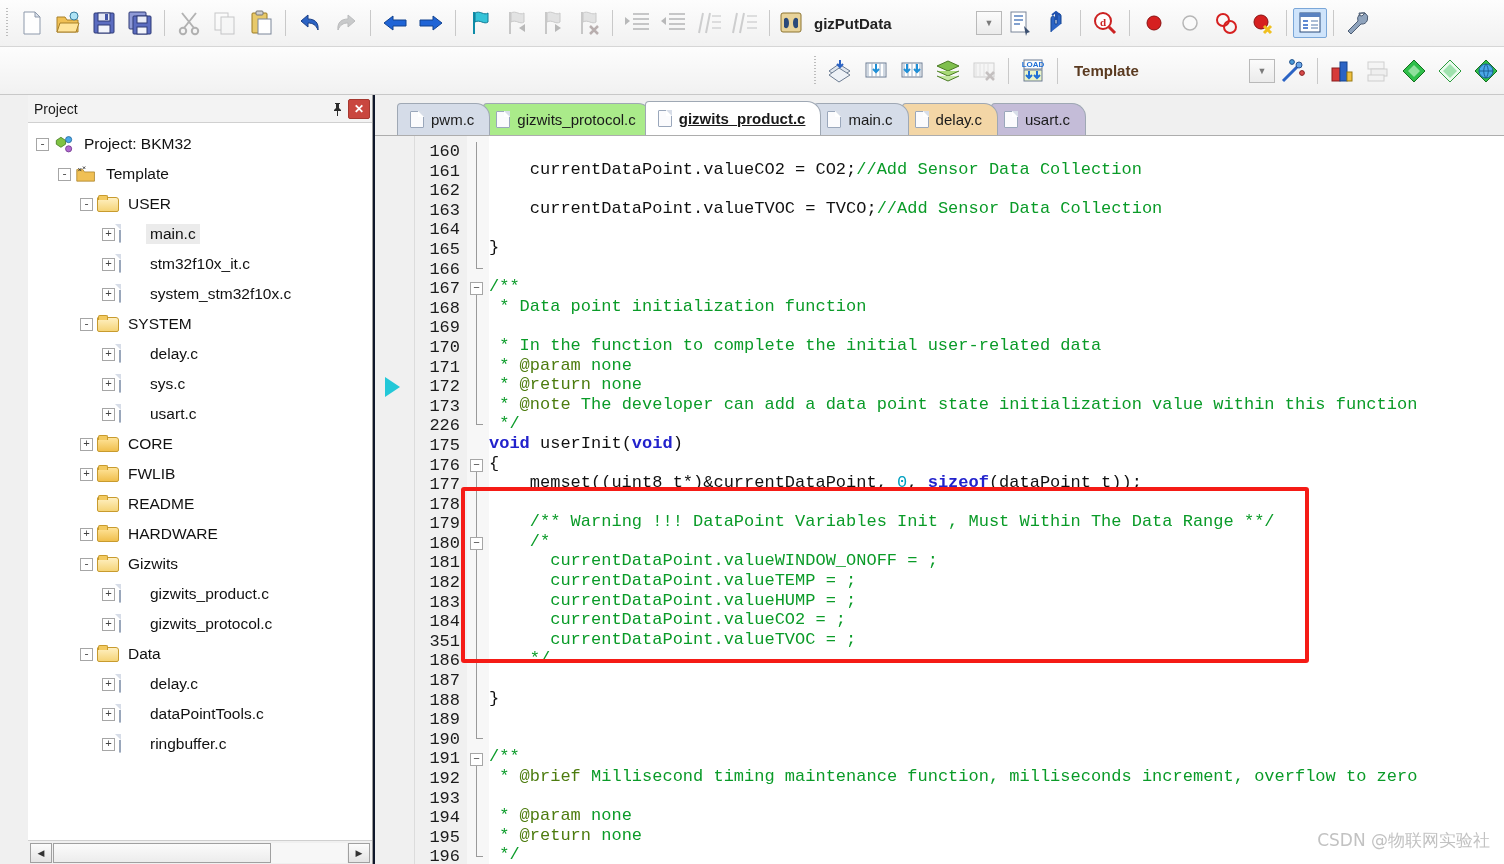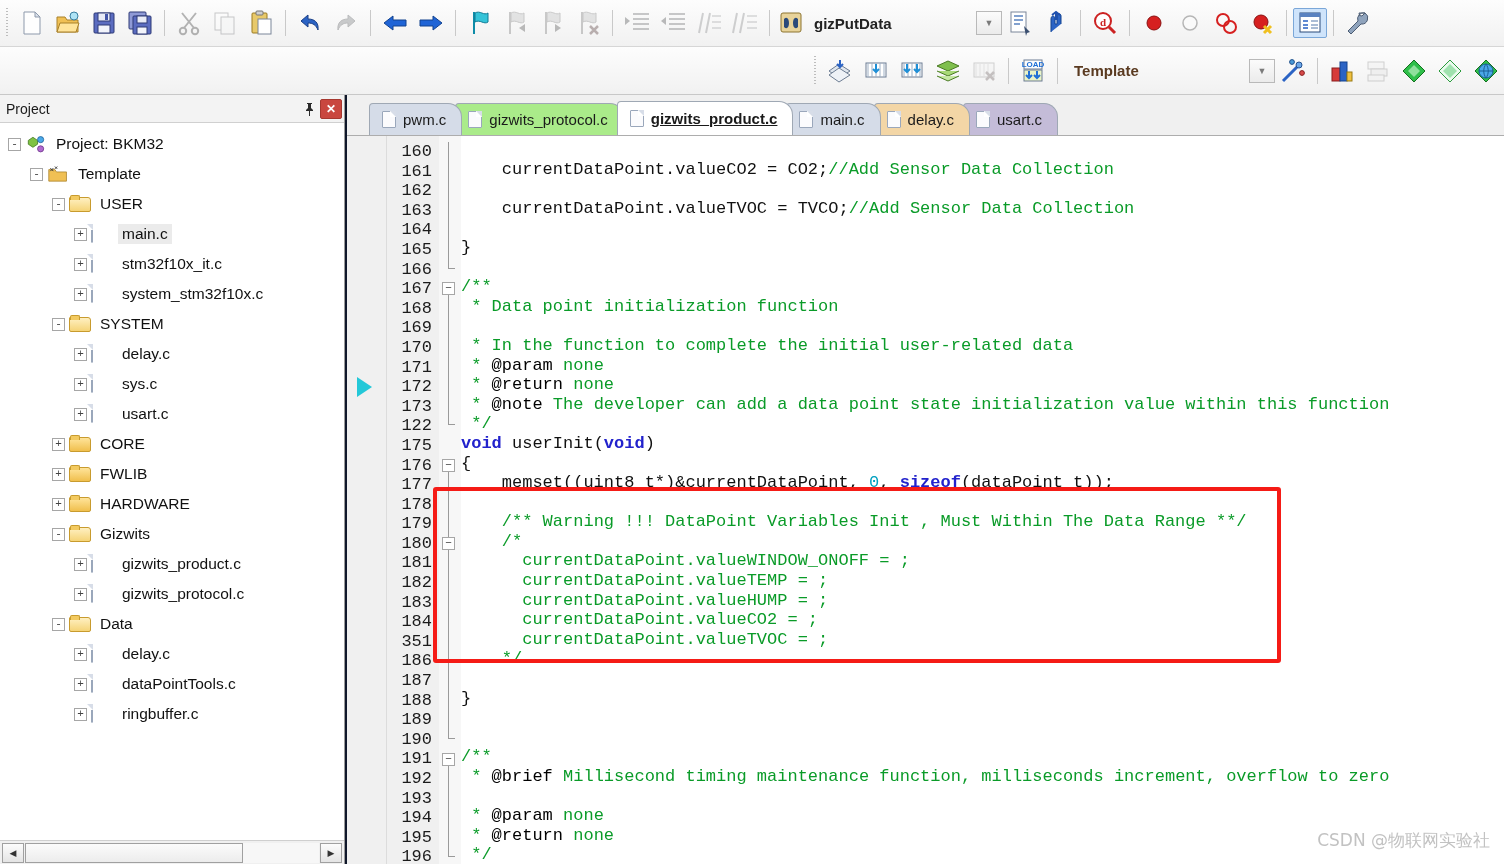--- a/index.html
+++ b/index.html
@@ -29,21 +29,21 @@
   .combo{ display:flex; align-items:center; height:26px; flex:none;font-weight:bold; }
   .combo-label{ font-size:15px; font-weight:bold; color:#5a3a20;
                 padding:0 10px; white-space:nowrap; }
   .combo-arrow{ width:26px; height:24px; border:1px solid #b9b9b9;
                 background:linear-gradient(#fbfbfb,#ebebeb);
                 display:flex; align-items:center; justify-content:center;
                 color:#7a7a7a; font-size:9px; flex:none; }
   .target-name{ font-size:15px; color:#222; padding-left:8px; white-space:nowrap; }
 
   
-  #body{ flex:1; display:flex; min-height:0; }
+  #body{ flex:1; display:flex; min-height:0;margin-left:28px; }
 
   
   #project{ width:345px; flex:none; display:flex; flex-direction:column;
             background:#fff; border-right:1px solid #9a9a9a; }
   .panel-head{ height:28px; display:flex; align-items:center;
                background:#f3f3f3; border-bottom:1px solid #d0d0d0;
                padding:0 2px 0 6px; }
   .panel-title{ flex:1; font-size:14px; color:#1a1a1a; }
   .pin{ width:22px; height:22px; display:flex; align-items:center;
         justify-content:center; color:#333; font-size:13px; }
@@ -107,21 +107,21 @@
   #gutter{ width:52px; flex:none; background:#f0f0f0; text-align:right;
            padding-right:7px; font-family:"Liberation Mono", monospace;
            font-size:17px; line-height:19.6px; color:#1b1b1b; padding-top:6px; }
   #foldcol{ width:22px; flex:none; background:#f7f7f7; position:relative;
             padding-top:6px; }
   #code{ flex:1; position:relative; font-family:"Liberation Mono", monospace;
          font-size:17px; line-height:19.6px; padding-top:4px; white-space:pre;
          color:#111; overflow:hidden; }
   .ln{ height:19.6px; }
   .cmt{ color:#0a9b28; }
-  .tag{ color:#000000; }
+  .tag{ color:#4d7c0f; }
   .kw{ color:#2222cc; font-weight:bold; }
   .num{ color:#00a0c0; }
 
   
   .fbox{ position:absolute; width:13px; height:13px; border:1px solid #a6a6a6;
          background:#fff; display:flex; align-items:center; justify-content:center;
          font-family:"Liberation Mono",monospace; font-size:11px; line-height:1;
          color:#444; left:3px; }
   .fline{ position:absolute; left:9px; width:1px; background:#9a9a9a; }
   .fend{ position:absolute; left:9px; width:7px; height:1px; background:#9a9a9a; }
@@ -586,20 +586,25 @@
           </div>
           <div class="row" style="padding-left: 52px;">
             <span class="exp">+</span>
             <span class="ico"><span class="fold"></span></span>
             <span class="lbl">CORE</span>
           </div>
           <div class="row" style="padding-left: 52px;">
             <span class="exp">+</span>
             <span class="ico"><span class="fold"></span></span>
             <span class="lbl">FWLIB</span>
+          </div>
+          <div class="row" style="padding-left: 52px;">
+            <span class="exp none"></span>
+            <span class="ico"><span class="fold open"></span></span>
+            <span class="lbl">README</span>
           </div>
           <div class="row" style="padding-left: 52px;">
             <span class="exp">+</span>
             <span class="ico"><span class="fold"></span></span>
             <span class="lbl">HARDWARE</span>
           </div>
           <div class="row" style="padding-left: 52px;">
             <span class="exp">-</span>
             <span class="ico"><span class="fold open"></span></span>
             <span class="lbl">Gizwits</span>
@@ -683,21 +688,21 @@
             <div class="ln">164</div>
             <div class="ln">165</div>
             <div class="ln">166</div>
             <div class="ln">167</div>
             <div class="ln">168</div>
             <div class="ln">169</div>
             <div class="ln">170</div>
             <div class="ln">171</div>
             <div class="ln">172</div>
             <div class="ln">173</div>
-            <div class="ln">122</div>
+            <div class="ln">226</div>
             <div class="ln">175</div>
             <div class="ln">176</div>
             <div class="ln">177</div>
             <div class="ln">178</div>
             <div class="ln">179</div>
             <div class="ln">180</div>
             <div class="ln">181</div>
             <div class="ln">182</div>
             <div class="ln">183</div>
             <div class="ln">184</div>

